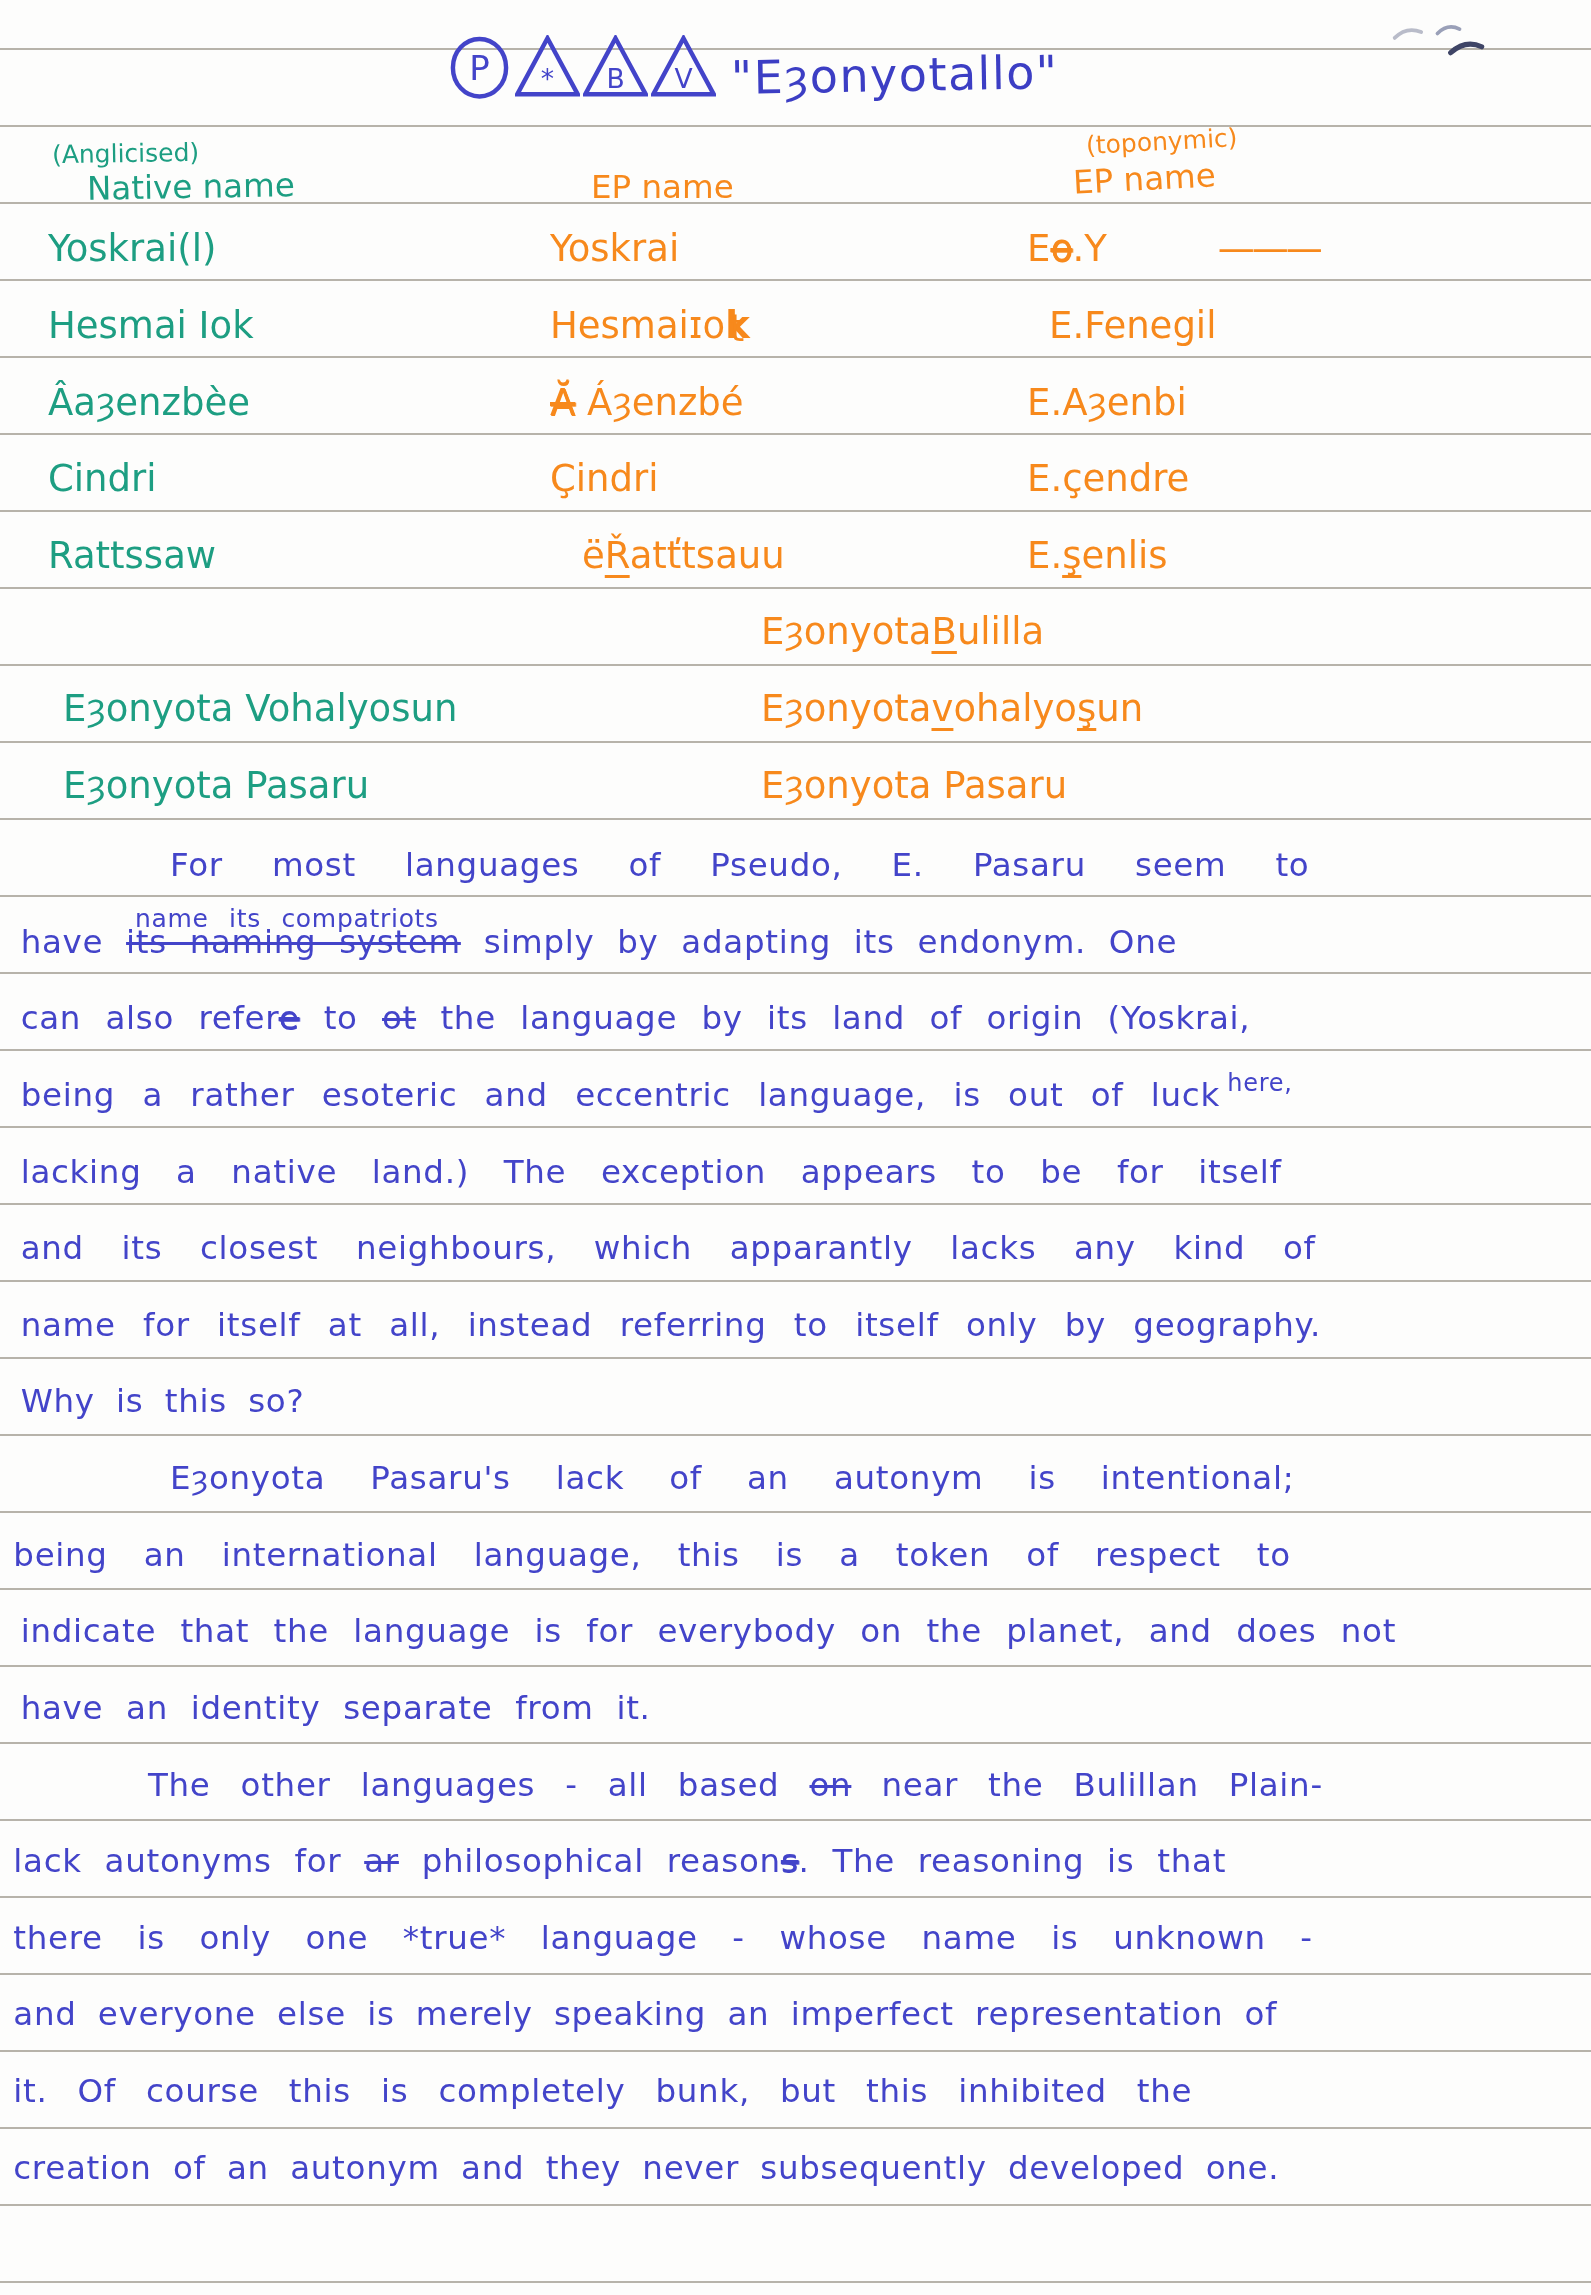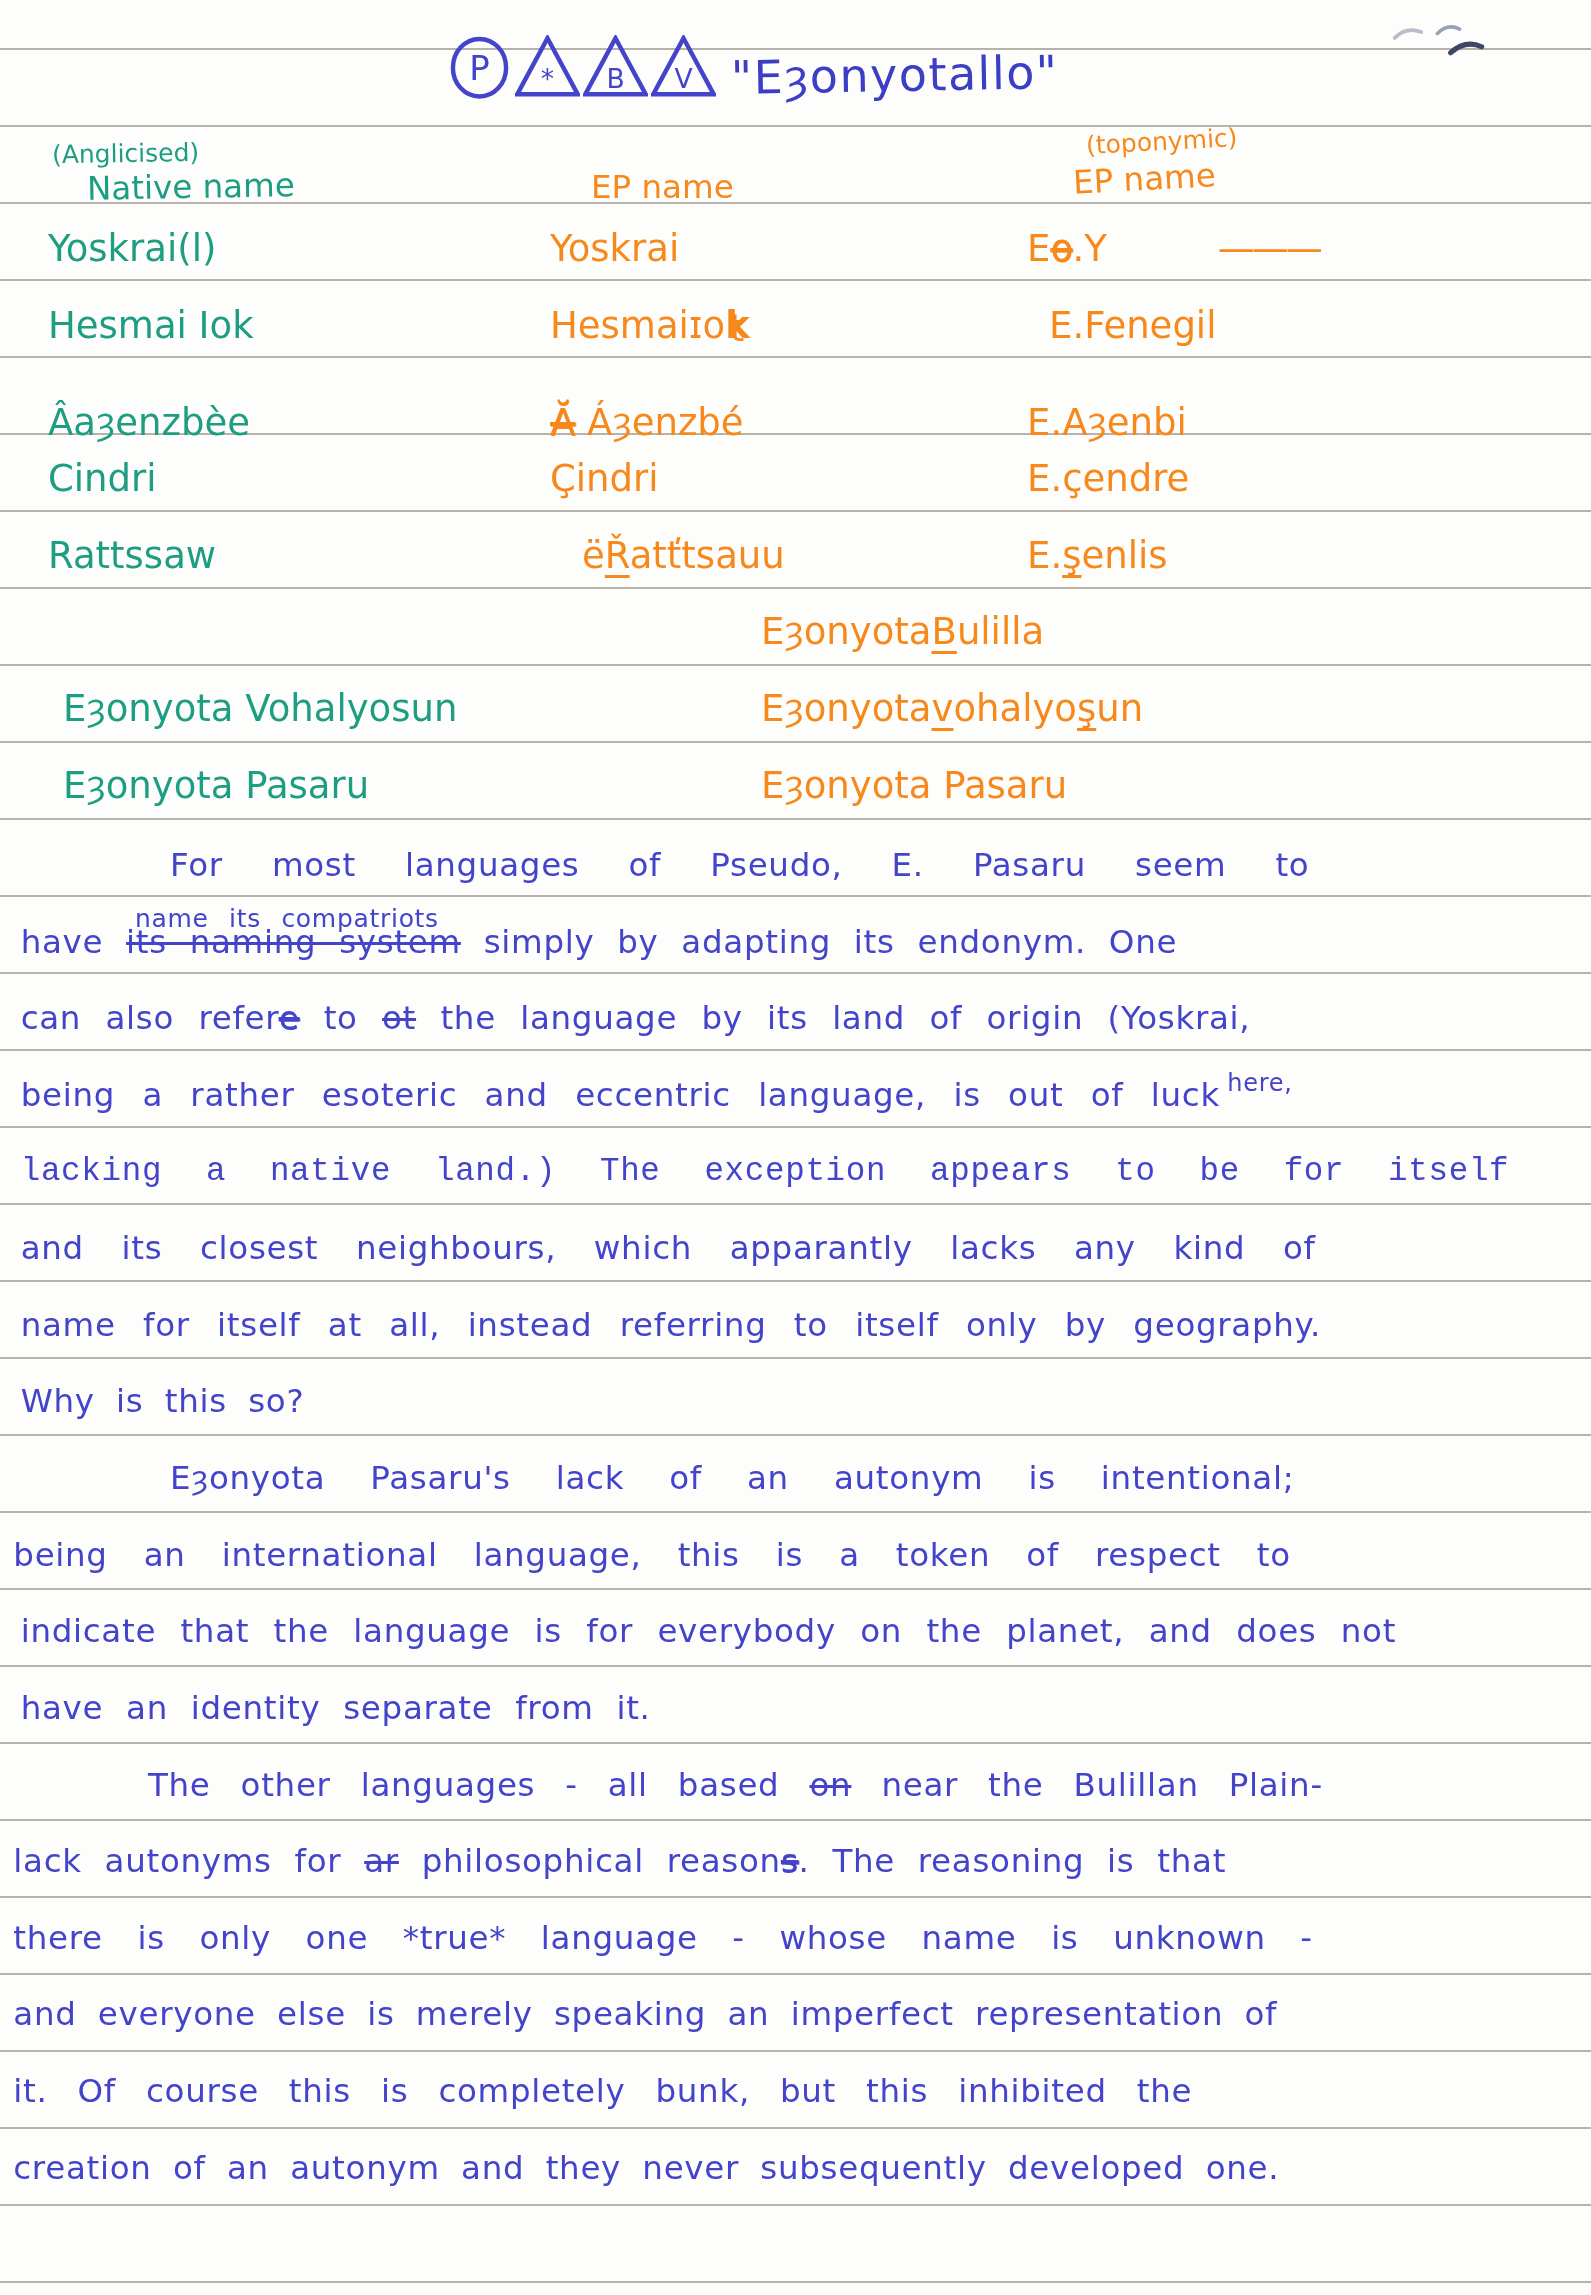--- a/index.html
+++ b/index.html
@@ -82,21 +82,21 @@
       <div class="t-row" style="top: 215px;">
         <span class="t-cell teal" style="left: 48px;"><span>Yoskrai(l)</span></span>
         <span class="t-cell orange" style="left: 550px;"><span>Yoskrai</span></span>
         <span class="t-cell orange" style="left: 1027px;"><span>E</span><span class="seg-scribble">o</span><span>.Y</span><span class="seg-gap">———</span></span>
       </div>
       <div class="t-row" style="top: 292px;">
         <span class="t-cell teal" style="left: 48px;"><span>Hesmai Iok</span></span>
         <span class="t-cell orange" style="left: 550px;"><span>Hesmaiɪo</span><span class="seg-overk">k</span></span>
         <span class="t-cell orange" style="left: 1027px; margin-left: 22px;"><span>E.Fenegil</span></span>
       </div>
-      <div class="t-row" style="top: 389px;">
+      <div class="t-row" style="top: 369px;">
         <span class="t-cell teal" style="left: 48px;"><span>Âaȝenzbèe</span></span>
         <span class="t-cell orange" style="left: 550px;"><span class="seg-scribble">Ă</span><span> Áȝenzbé</span></span>
         <span class="t-cell orange" style="left: 1027px;"><span>E.Aȝenbi</span></span>
       </div>
       <div class="t-row" style="top: 445px;">
         <span class="t-cell teal" style="left: 48px;"><span>Cindri</span></span>
         <span class="t-cell orange" style="left: 550px;"><span>Çindri</span></span>
         <span class="t-cell orange" style="left: 1027px;"><span>E.çendre</span></span>
       </div>
       <div class="t-row" style="top: 522px;">
@@ -115,21 +115,21 @@
         <span class="t-cell teal" style="left: 63px;"><span>Eȝonyota Pasaru</span></span>
         <span class="t-cell orange" style="left: 761px;"><span>Eȝonyota  Pasaru</span></span>
       </div>
     </div>
 
   <div id="body-lines">
       <div class="hand-line" style="top: 831px; left: 170px; word-spacing: 38px;"><span>For most languages of Pseudo, E. Pasaru seem to</span></div>
       <div class="hand-line" style="top: 908px; left: 20.7px; word-spacing: 11.8px;"><span>have </span><span class="seg-noted"><span class="seg-note">name its compatriots</span><span class="seg-strike">its naming system</span></span><span> simply by adapting its endonym. One</span></div>
       <div class="hand-line" style="top: 984px; left: 20.7px; word-spacing: 13.3px;"><span>can also refer</span><span class="seg-scribble">e</span><span> to </span><span class="seg-strike">ot</span><span> the language by its land of origin (Yoskrai,</span></div>
       <div class="hand-line" style="top: 1061px; left: 20.7px; word-spacing: 16.3px;"><span>being a rather esoteric and eccentric language, is out of luck</span><span class="seg-sup">here,</span></div>
-      <div class="hand-line" style="top: 1138px; left: 20.7px; word-spacing: 23.6px; font-family: Liberation Mono, monospace;"><span>lacking a native land.) The exception appears to be for itself</span></div>
+      <div class="hand-line" style="top: 1138px; left: 20.7px; word-spacing: 23.6px;"><span>lacking a native land.) The exception appears to be for itself</span></div>
       <div class="hand-line" style="top: 1214px; left: 20.7px; word-spacing: 26.6px;"><span>and its closest neighbours, which apparantly lacks any kind of</span></div>
       <div class="hand-line" style="top: 1291px; left: 20.7px; word-spacing: 16.3px;"><span>name for itself at all, instead referring to itself only by geography.</span></div>
       <div class="hand-line" style="top: 1367px; left: 20.7px; word-spacing: 10.3px;"><span>Why is this so?</span></div>
       <div class="hand-line" style="top: 1444px; left: 170px; word-spacing: 34px;"><span>Eȝonyota Pasaru's lack of an autonym is intentional;</span></div>
       <div class="hand-line" style="top: 1521px; left: 13.3px; word-spacing: 25px;"><span>being an international language, this is a token of respect to</span></div>
       <div class="hand-line" style="top: 1597px; left: 20.7px; word-spacing: 13.3px;"><span>indicate that the language is for everybody on the planet, and does not</span></div>
       <div class="hand-line" style="top: 1674px; left: 20.7px; word-spacing: 11.8px;"><span>have an identity separate from it.</span></div>
       <div class="hand-line" style="top: 1751px; left: 148px; word-spacing: 19px;"><span>The other languages - all based </span><span class="seg-strike">on</span><span> near the Bulillan Plain-</span></div>
       <div class="hand-line" style="top: 1827px; left: 13.3px; word-spacing: 11.8px;"><span>lack autonyms for </span><span class="seg-strike">ar</span><span> philosophical reason</span><span class="seg-scribble">s</span><span>.  The reasoning is that</span></div>
       <div class="hand-line" style="top: 1904px; left: 13.3px; word-spacing: 23.6px;"><span>there is only one *true* language - whose name is unknown -</span></div>

